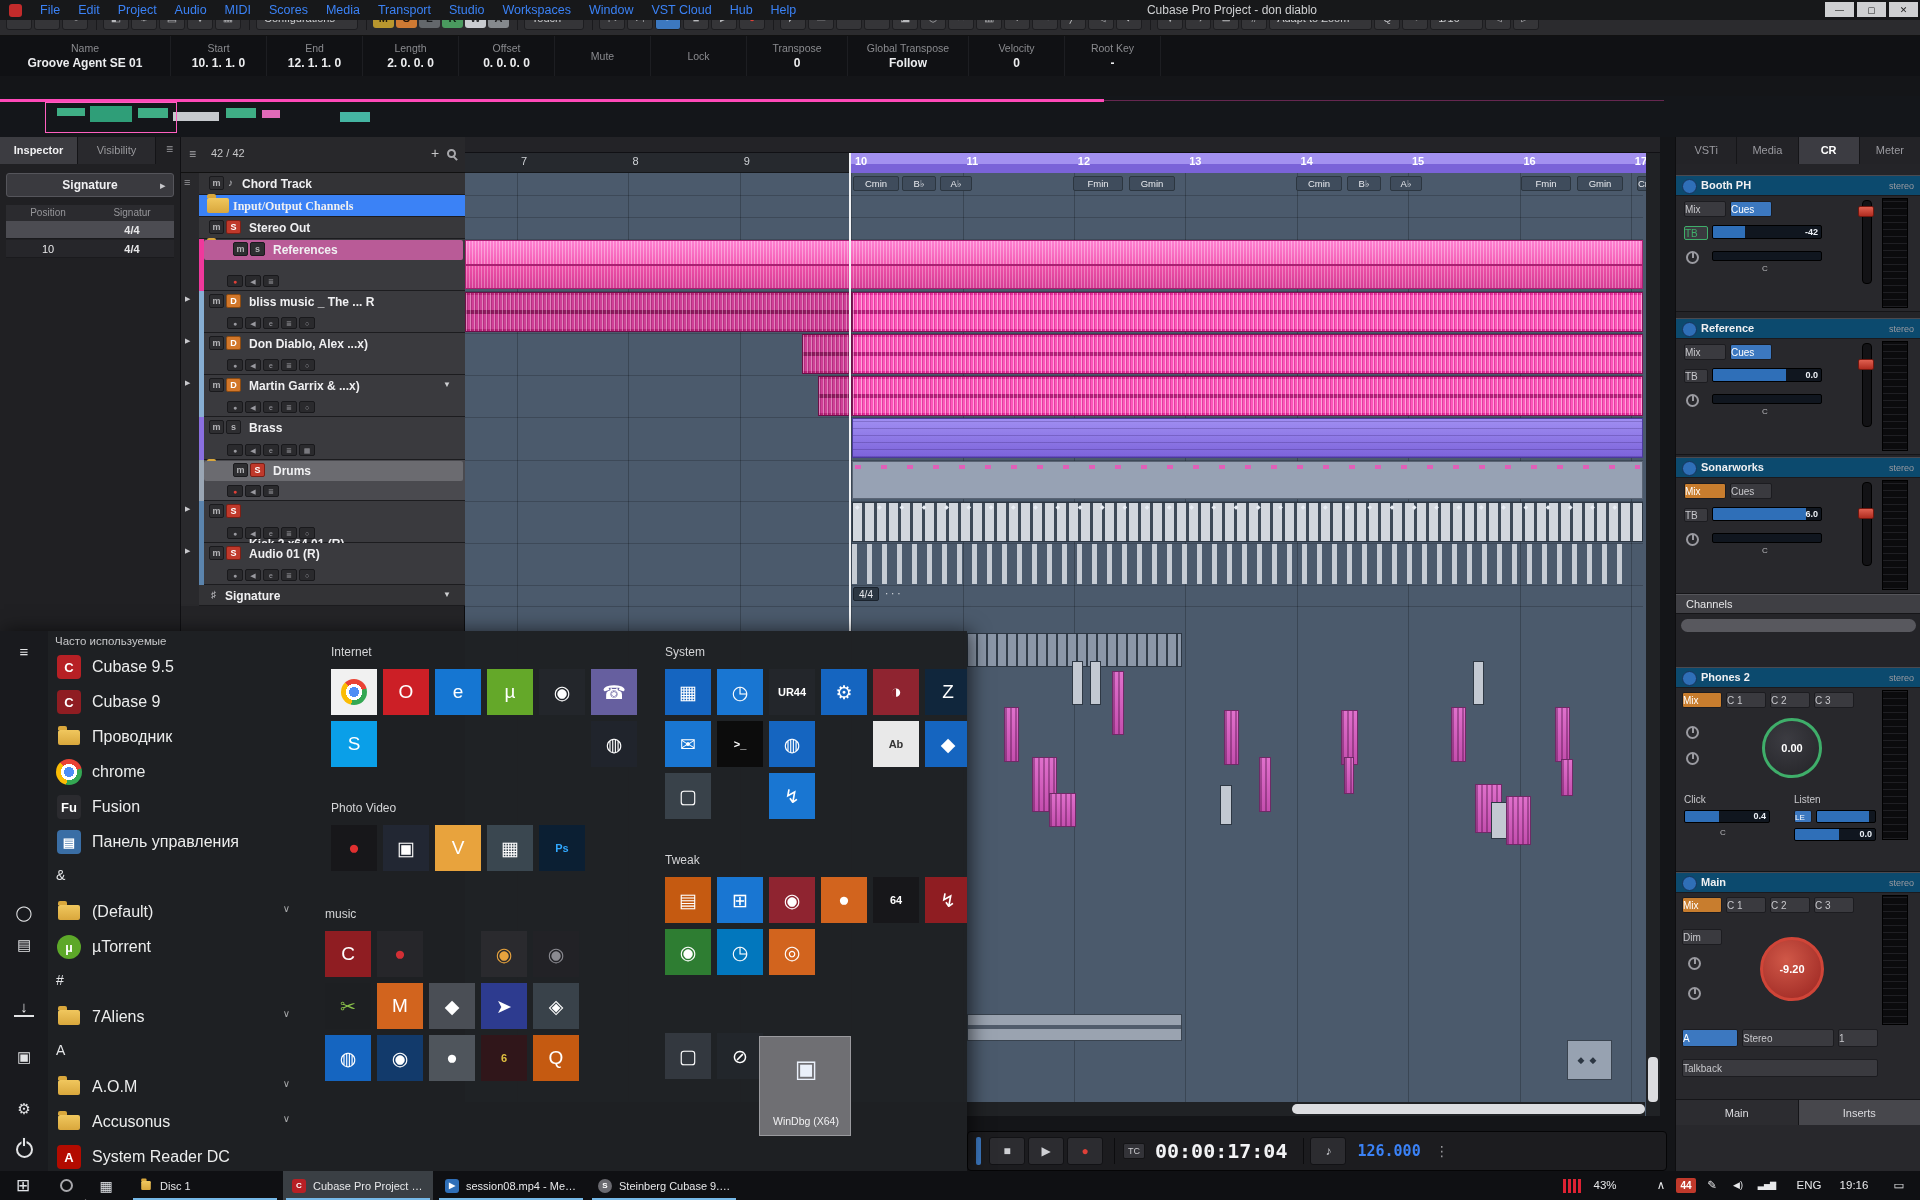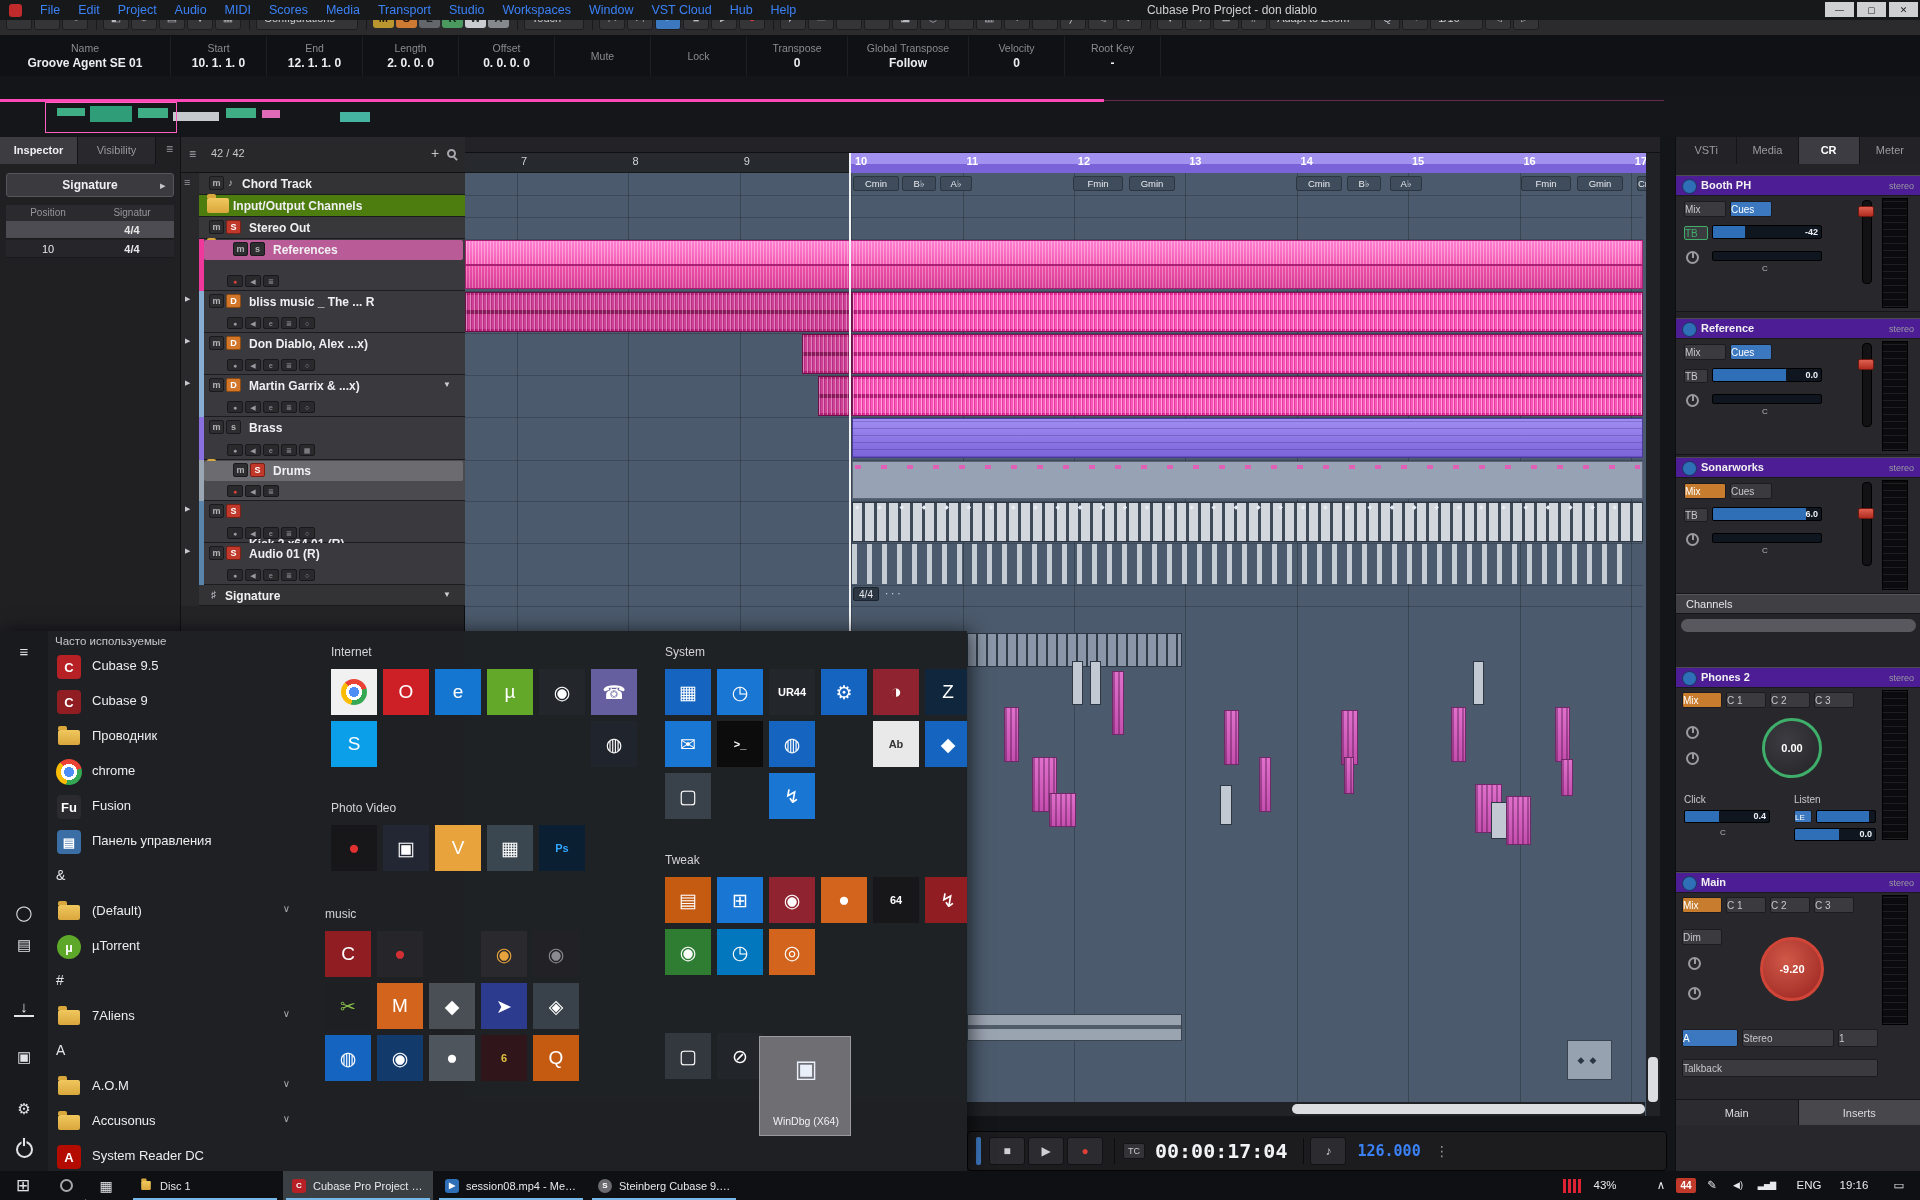--- a/index.html
+++ b/index.html
@@ -60,21 +60,21 @@
   .e-pink{background-image:repeating-linear-gradient(90deg,rgba(60,10,55,.35) 0 2px,transparent 2px 5px),linear-gradient(180deg,#e070cc,#c44eae);border:1px solid #6e2a66}
   .e-grayBar{background:#c3c9d2;border:1px solid #2e3844}
   .e-sliceBlock{background:repeating-linear-gradient(90deg,#8b97a8 0 8px,#313c49 8px 10px);border:1px solid #2c3642}
   .e-audioStrip{background:linear-gradient(180deg,#9aa3b0 0 42%,#515c6b 42% 58%,#9aa3b0 58%);border:1px solid #39434f}
   .e-diaBlock{background:#97a2b1;border:1px solid #39434f;color:#2c3642;font-size:9px;text-align:center;line-height:38px;letter-spacing:5px}
   .chordblk{position:absolute;height:15px;background:#3f4c5c;border:1px solid #2c3640;border-radius:2px;color:#e8eaee;font-size:9.5px;line-height:13px;text-align:center;overflow:hidden}
   
   #crpanel{left:1675px;top:137px;width:245px;height:1034px;background:#242428;border-left:1px solid #0e0e10;z-index:4}
   .crtab{position:absolute;top:0;height:27px;font-size:11px;color:#9a9aa0;text-align:center;line-height:27px;background:#232327;border-right:1px solid #151518}
   .crtab.act{background:#3c3c42;color:#fff;font-weight:bold}
-  .hdr{position:absolute;left:0;width:245px;height:21px;background:#4c1d95;border-top:1px solid #4a4a50;border-bottom:1px solid #1a1a1e}
+  .hdr{position:absolute;left:0;width:245px;height:21px;background:#0c4a6e;border-top:1px solid #4a4a50;border-bottom:1px solid #1a1a1e}
   .hicon{position:absolute;left:6px;top:3px;width:13px;height:13px;border-radius:50%;background:#2f6fb8;border:1px solid #17355c}
   .hname{position:absolute;left:25px;top:3px;font-size:11px;font-weight:bold;color:#f0f0f2}
   .htag{position:absolute;right:7px;top:5px;font-size:9px;color:#9a9aa0}
   .crb{position:absolute;background:#3a3a3f;border:1px solid #1c1c20;border-radius:2px;color:#c8c8cc;font-size:10px;text-align:left}
   .on-orange{background:#c87d2e !important;color:#fff !important}
   .on-blue{background:#3c78c0 !important;color:#fff !important}
   .hsl{position:absolute;background:#10161f;border:1px solid #000;border-radius:2px;overflow:hidden}
   .hsl .fl{position:absolute;left:0;top:0;bottom:0;background:#2f6fb8}
   .hsl .vl{position:absolute;right:3px;top:0;font-size:9px;color:#eef2f8;font-weight:bold}
   .knb{position:absolute;width:13px;height:13px;border:2px solid #9a9aa0;border-radius:50%}
@@ -85,21 +85,21 @@
   .bigknob{position:absolute;border-radius:50%;display:flex;align-items:center;justify-content:center;font-size:11px;font-weight:bold;color:#fff}
   
   #transportbar{left:967px;top:1131px;width:700px;height:40px;background:#1c1c1f;border:1px solid #050506;border-radius:4px;z-index:20;display:flex;align-items:center;padding:0 8px;box-sizing:border-box}
   .tpb{width:34px;height:26px;background:#2c2c30;border:1px solid #121215;border-radius:3px;margin-right:3px;
     display:flex;align-items:center;justify-content:center;font-size:12px;color:#cfd0d4;flex:none}
   .tptime{font-family:"DejaVu Sans Mono",monospace;font-size:20px;font-weight:bold;color:#f2f3f5;margin:0 10px;white-space:nowrap}
   .tptempo{font-family:"DejaVu Sans Mono",monospace;font-size:15px;font-weight:bold;color:#3b82f6;margin:0 8px;white-space:nowrap}
   
   #startmenu{left:0;top:631px;width:967px;height:540px;background:rgba(31,33,36,.98);z-index:50;overflow:hidden;box-shadow:4px 0 18px rgba(0,0,0,.6)}
   .sm-item{position:absolute;left:48px;width:250px;height:35px}
-  .sm-label{position:absolute;left:44px;top:9px;font-size:13px;color:#eceded;white-space:nowrap}
+  .sm-label{position:absolute;left:44px;top:9px;font-size:16px;color:#eceded;white-space:nowrap}
   .sm-chev{position:absolute;right:8px;top:9px;font-size:10px;color:#a8a9ab}
   .sm-iconbox{position:absolute;left:8px;top:5px;width:26px;height:26px;display:flex;align-items:center;justify-content:center}
   .appic{width:24px;height:24px;border-radius:4px;display:flex;align-items:center;justify-content:center;font-size:13px;font-weight:bold;color:#fff}
   .tile{position:absolute;width:46px;height:46px;display:flex;align-items:center;justify-content:center;font-size:19px;color:#fff}
   .gtitle{position:absolute;font-size:12px;color:#d4d5d7}
   .railic{position:absolute;left:14px;width:20px;height:20px;display:flex;align-items:center;justify-content:center;font-size:15px;color:#e2e3e5}
   .pwr{width:13px;height:13px;border:2px solid #e2e3e5;border-radius:50%;position:relative}
   .pwr::after{content:"";position:absolute;left:50%;top:-5px;width:2px;height:8px;background:#e2e3e5;transform:translateX(-50%);box-shadow:0 0 0 1.5px rgba(31,33,36,1)}
   .chrome-ball{width:26px;height:26px;border-radius:50%;background:radial-gradient(circle,#4f8ef5 0 5px,#fff 5px 8px,transparent 8px),conic-gradient(from -45deg,#ea4335 0 33%,#34a853 33% 66%,#fbbc05 66% 100%)}
   
@@ -287,21 +287,21 @@
       <div class="a" style="color: rgb(198, 198, 200); font-size: 14px; text-align: center; left: 246px; top: 8px; width: 16px; height: 18px;">+</div>
       <div class="a mag" style="left: 266px; top: 12px;"></div>
     </div>
     <div class="a" style="background: rgb(51, 51, 54); border-bottom: 1px solid rgb(28, 28, 31); left: 0px; top: 36px; width: 284px; height: 22px;">
       <div class="a" style="background: rgb(41, 41, 44); left: 0px; top: 0px; width: 18px; height: 22px;"></div>
       <div class="a" style="color: rgb(154, 154, 158); font-size: 11px; left: 3px; top: 3px; width: 12px; height: 14px;">≡</div>
       <div class="a sbtn b-dim" style="left: 28px; top: 3px; width: 15px; height: 14px;">m</div>
       <div class="a" style="color: rgb(192, 192, 196); font-size: 10px; line-height: 16px; left: 47px; top: 2px; width: 12px; height: 16px;">♪</div>
       <div class="a tname" style="left: 61px; top: 3px; width: 209px; height: 16px; line-height: 16px;">Chord Track</div>
     </div>
-    <div class="a" style="background: #4d7c0f; border-bottom: 1px solid rgb(28, 28, 31); left: 0px; top: 58px; width: 284px; height: 22px;">
+    <div class="a" style="background: #3b82f6; border-bottom: 1px solid rgb(28, 28, 31); left: 0px; top: 58px; width: 284px; height: 22px; font-family: Liberation Serif, serif;">
       <div class="a" style="background: rgb(41, 41, 44); left: 0px; top: 0px; width: 18px; height: 22px;"></div>
       <div class="a fold" style="left: 26px; top: 3px; width: 22px; height: 15px;"></div>
       <div class="a tname" style="left: 52px; top: 3px; width: 218px; height: 16px; line-height: 16px;">Input/Output Channels</div>
     </div>
     <div class="a" style="background: rgb(56, 56, 59); border-bottom: 1px solid rgb(28, 28, 31); left: 0px; top: 80px; width: 284px; height: 22px;">
       <div class="a" style="background: rgb(41, 41, 44); left: 0px; top: 0px; width: 18px; height: 22px;"></div>
       <div class="a sbtn b-dim" style="left: 28px; top: 3px; width: 15px; height: 14px;">m</div>
       <div class="a sbtn b-red" style="left: 45px; top: 3px; width: 15px; height: 14px;">S</div>
       <div class="a tname" style="left: 68px; top: 3px; width: 202px; height: 16px; line-height: 16px;">Stereo Out</div>
     </div>

